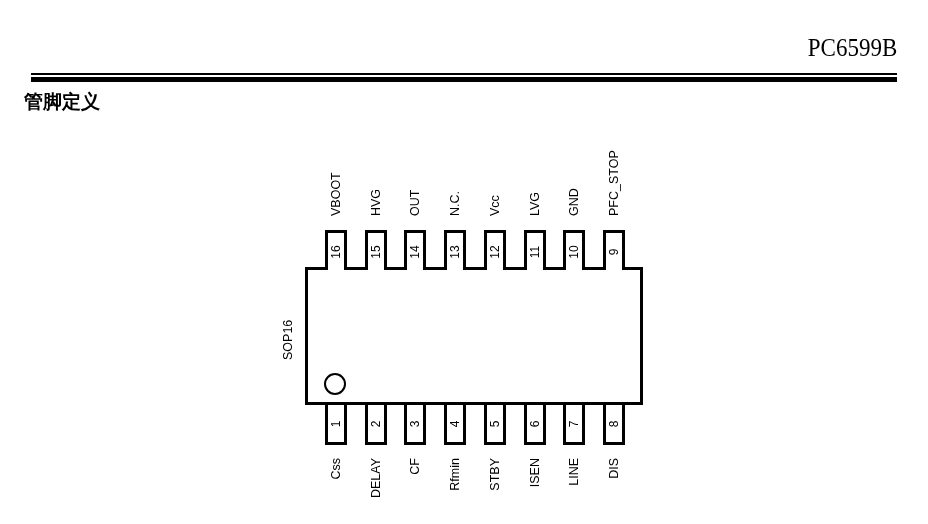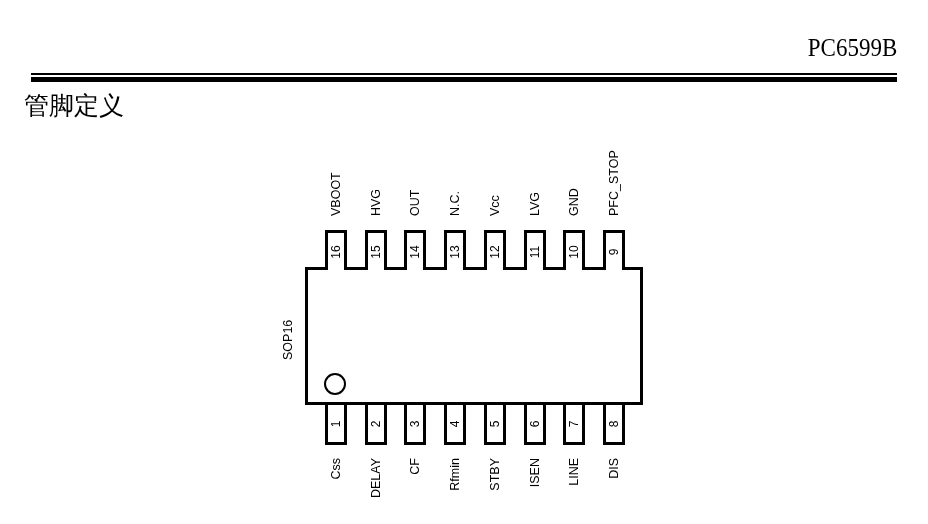--- a/index.html
+++ b/index.html
@@ -1,20 +1,20 @@
 <!DOCTYPE html>
 <html><head>
 <meta charset="utf-8">
 <style>
   html, body { margin:0; padding:0; background:#ffffff; }
   body { width:928px; height:524px; position:relative; overflow:hidden; font-family:"Liberation Sans", sans-serif; color:#000; }
   .doc-title { position:absolute; right:31px; top:34px; font-family:"Liberation Serif", "DejaVu Serif", serif; font-size:25px; letter-spacing:0px; transform:scaleX(0.92); transform-origin:right center; }
   .rule-thin { position:absolute; left:31px; width:866px; top:73px; height:2px; background:#000; }
   .rule-thick { position:absolute; left:31px; width:866px; top:77px; height:5px; background:#000; }
-  .section-heading { position:absolute; left:24px; top:89px; font-family:"DejaVu Serif", "Liberation Serif", serif; font-weight:normal; font-size:25px; }
+  .section-heading { position:absolute; left:24px; top:89px; font-family:"DejaVu Serif", "Liberation Serif", serif; font-weight:bold; font-size:19px; }
   .ic-body { position:absolute; left:305px; top:267px; width:338px; height:138px; border:3px solid #000; box-sizing:border-box; }
   .pin1-dot { position:absolute; left:324px; top:373px; width:22px; height:22px; border:2.5px solid #000; border-radius:50%; box-sizing:border-box; }
   .pin { position:absolute; width:22px; height:40px; border:3px solid #000; box-sizing:border-box; background:#fff; }
   .pin.top { top:230px; border-bottom:none; }
   .pin.bottom { top:405px; height:40px; border-top:none; }
   .pin-num { position:absolute; left:50%; top:50%; transform:translate(-50%,-50%) rotate(-90deg); font-size:12px; white-space:nowrap; }
   .lbl { position:absolute; font-size:12.5px; white-space:nowrap; transform:rotate(-90deg); }
   .lbl.top { transform-origin:left bottom; top:216px; }
   .lbl.bottom { transform-origin:right top; }
   .pkg { position:absolute; left:281px; top:360px; font-size:12.5px; transform:rotate(-90deg); transform-origin:left top; white-space:nowrap; }

